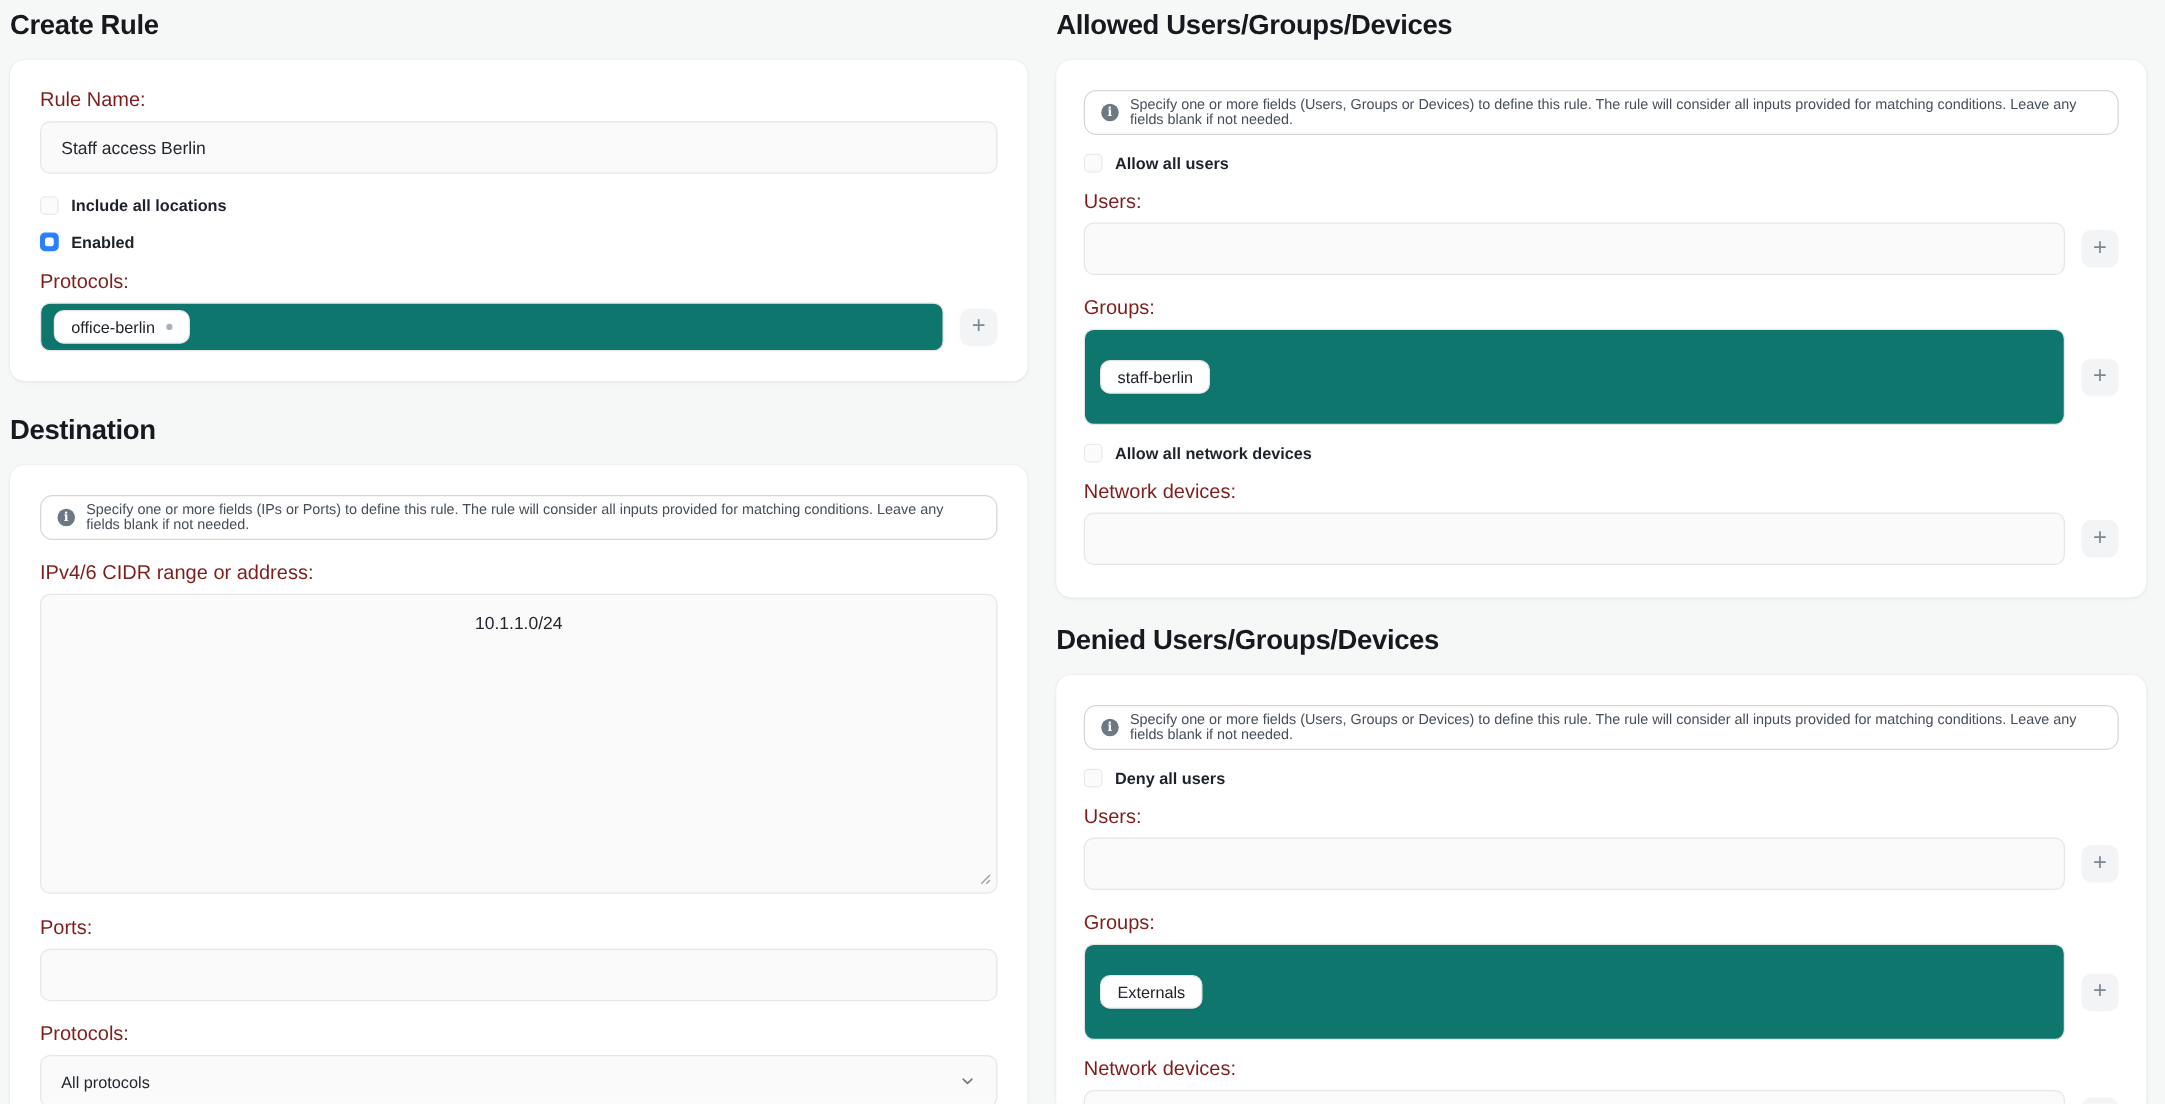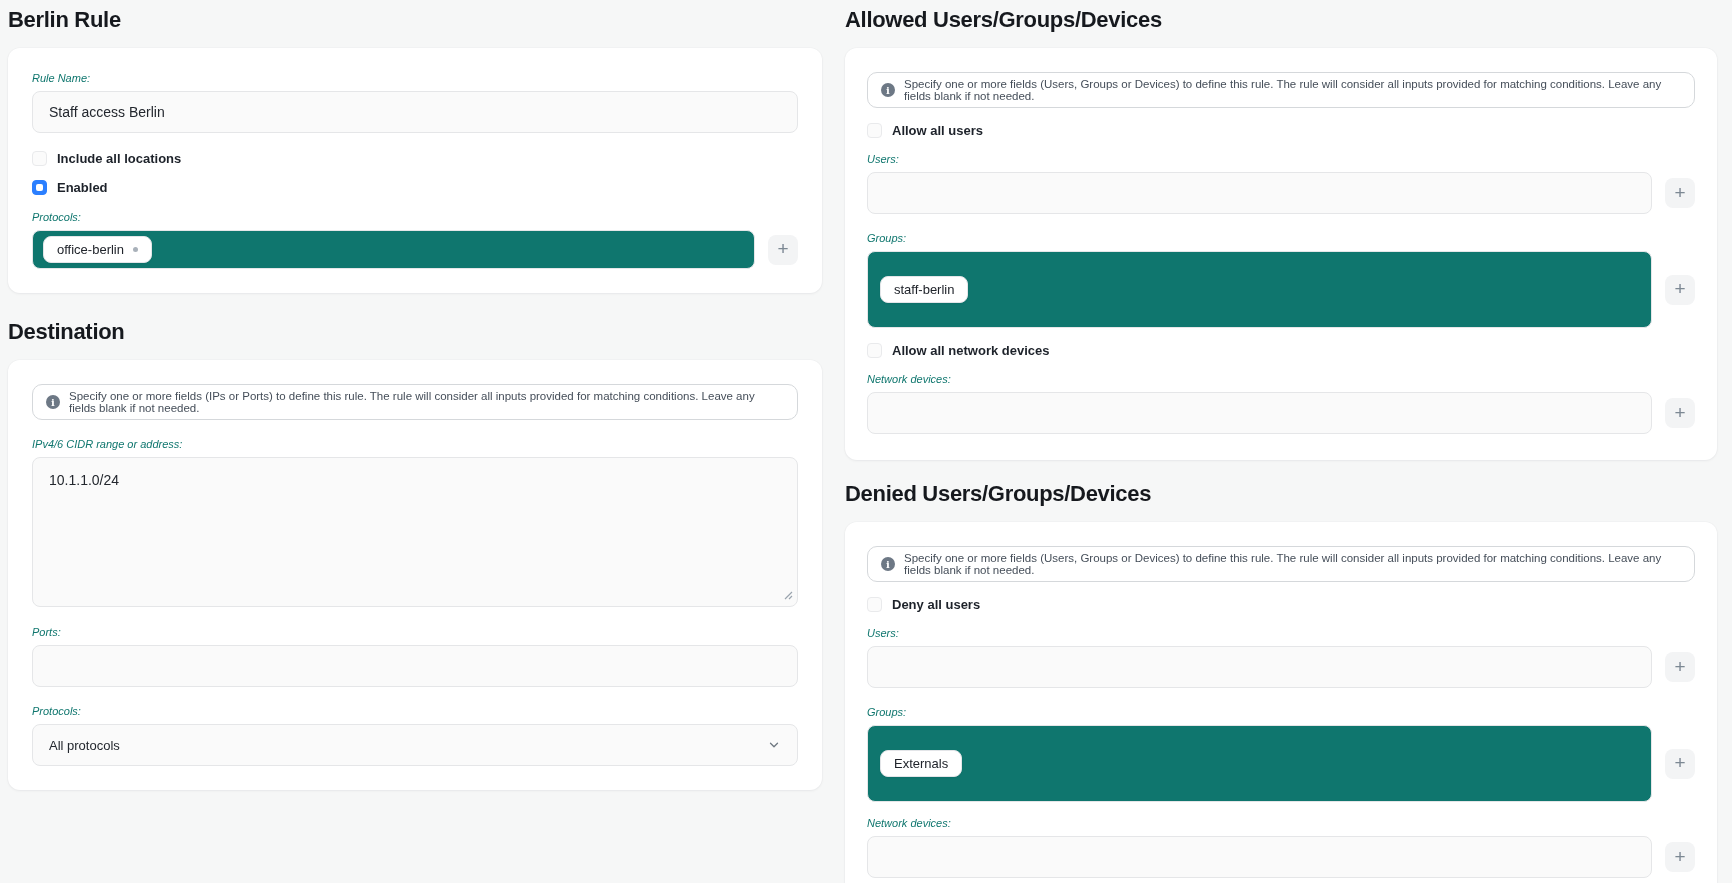--- a/index.html
+++ b/index.html
@@ -18,21 +18,21 @@
   .page-title { font-size:22px; font-weight:700; color:#16191e; letter-spacing:-0.3px; margin:7px 0 15px; }
   .section-title { font-size:22px; font-weight:700; color:#16191e; letter-spacing:-0.3px; margin:26px 0 15px; }
 
   .card {
     background:#ffffff; border-radius:12px;
     box-shadow:0 1px 3px rgba(16,24,40,.05), 0 0 0 1px rgba(16,24,40,.015);
     padding:24px;
   }
   .col-right .card { padding:24px 22px 26px; }
 
-  .field-label { font-size:11px; color:#0f766e; margin:0 0 7px;font-style:italic; }
+  .field-label { font-size:16px; color:#7f1d1d; margin:0 0 7px; }
   .mt-lg { margin-top:18px; }
   .mt-md { margin-top:16px; }
 
   .text-input {
     display:block; width:100%; height:42px;
     background:#fafafa; border:1px solid #e5e6e8; border-radius:8px;
     padding:0 16px; font-family:inherit; font-size:14px; color:#23272e; outline:none;
   }
 
   .check-row { display:flex; align-items:center; gap:10px; }
@@ -74,39 +74,39 @@
   }
   .info-icon {
     width:14px; height:14px; border-radius:50%; background:#6d7885; color:#fff;
     font-size:10px; font-weight:700; font-family:"DejaVu Serif",serif;
     display:flex; align-items:center; justify-content:center; flex:none;
   }
   .info-text { font-size:11.5px; color:#454e59; }
 
   .textarea-wrap { position:relative; }
   .cidr-textarea {
-    display:block; width:100%; height:150px; resize:none; outline:none;
+    display:block; width:100%; height:240px; resize:none; outline:none;
     background:#fafafa; border:1px solid #e5e6e8; border-radius:8px;
-    padding:14px 16px; font-family:inherit; font-size:14px; color:#23272e;
+    padding:14px 16px; font-family:inherit; font-size:14px; color:#23272e;text-align:center;
   }
   .resize-icon { position:absolute; right:5px; bottom:7px; }
 
   .select {
     height:42px; background:#fafafa; border:1px solid #e5e6e8; border-radius:8px;
     display:flex; align-items:center; justify-content:space-between;
     padding:0 16px; cursor:pointer;
   }
   .select-value { font-size:13px; color:#23272e; }
 </style>
 </head>
 <body>
 
 <div class="col col-left">
 
-  <h1 class="page-title">Berlin Rule</h1>
+  <h1 class="page-title">Create Rule</h1>
 
   <div class="card">
     <div class="field-label">Rule Name:</div>
     <input class="text-input" type="text" value="Staff access Berlin" style="">
 
     <div class="check-row mt-lg">
       <span class="checkbox">
         
       </span>
       <span class="check-label">Include all locations</span>

